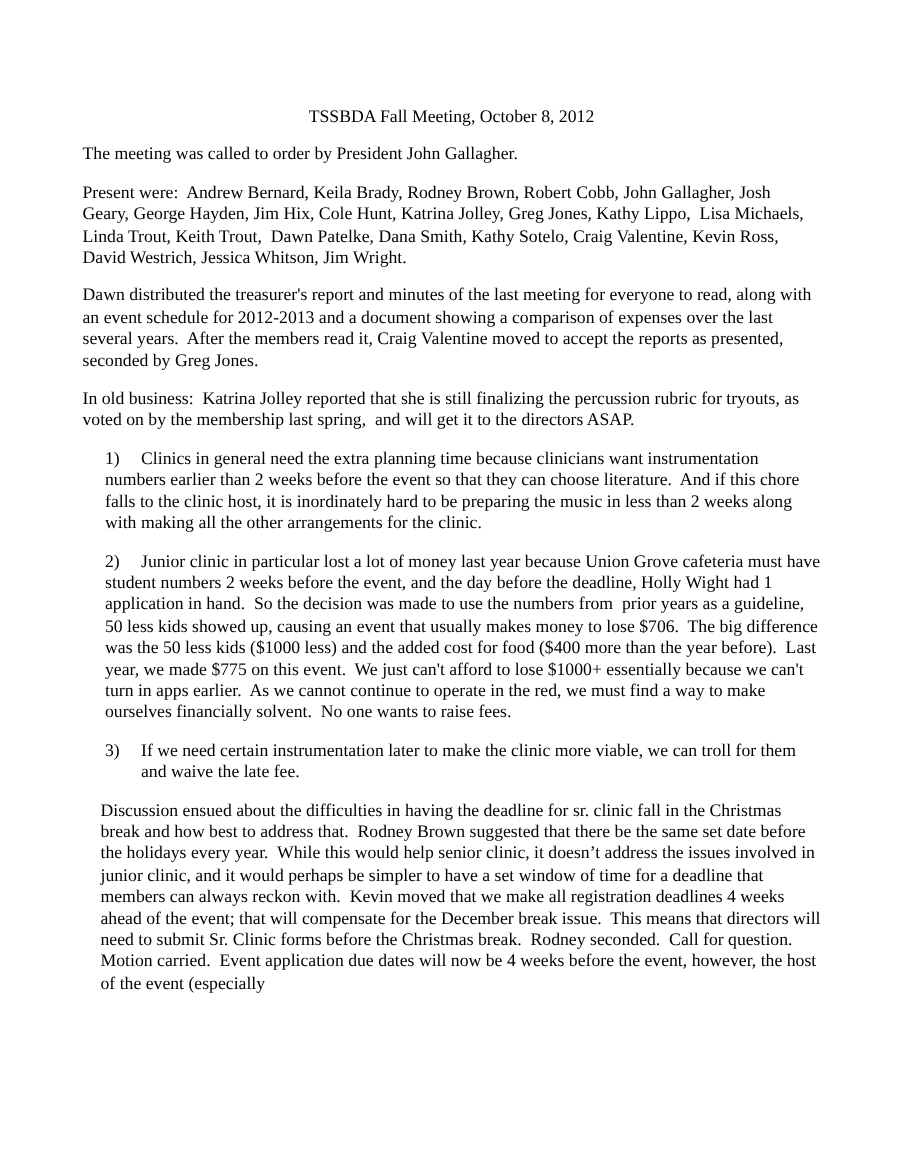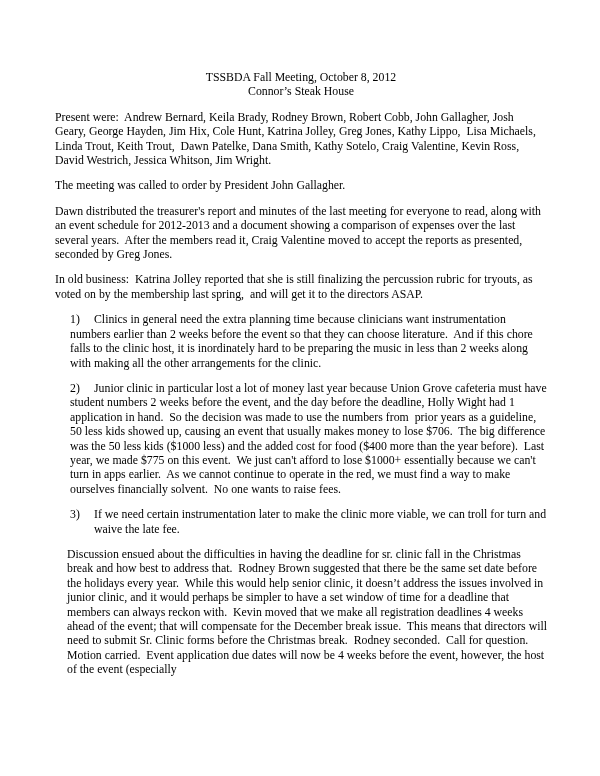--- a/index.html
+++ b/index.html
@@ -24,35 +24,34 @@
   .list-item.hanging { padding-left: 24px; text-indent: -24px; }
   .list-item.hanging .num { text-indent: 0; }
 </style>
 </head>
 <body>
 
 <div class="page">
 
   <div class="title-block">
     <div>TSSBDA Fall Meeting, October 8, 2012</div>
-    <div>Connor’s Steak House</div>
   </div>
 
+  <p class="para">The meeting was called to order by President John Gallagher.</p>
+
   <p class="para">Present were:  Andrew Bernard, Keila Brady, Rodney Brown, Robert Cobb, John Gallagher, Josh Geary, George Hayden, Jim Hix, Cole Hunt, Katrina Jolley, Greg Jones, Kathy Lippo,  Lisa Michaels, Linda Trout, Keith Trout,  Dawn Patelke, Dana Smith, Kathy Sotelo, Craig Valentine, Kevin Ross, David Westrich, Jessica Whitson, Jim Wright.</p>
-
-  <p class="para">The meeting was called to order by President John Gallagher.</p>
 
   <p class="para">Dawn distributed the treasurer's report and minutes of the last meeting for everyone to read, along with an event schedule for 2012-2013 and a document showing a comparison of expenses over the last several years.  After the members read it, Craig Valentine moved to accept the reports as presented, seconded by Greg Jones.</p>
 
   <p class="para">In old business:  Katrina Jolley reported that she is still finalizing the percussion rubric for tryouts, as voted on by the membership last spring,  and will get it to the directors ASAP.</p>
 
 
   <div>
     <div class="list-item"><span class="num">1)</span><span>Clinics in general need the extra planning time because clinicians want instrumentation numbers earlier than 2 weeks before the event so that they can choose literature.  And if this chore falls to the clinic host, it is inordinately hard to be preparing the music in less than 2 weeks along with making all the other arrangements for the clinic.</span></div>
 
     <div class="list-item"><span class="num">2)</span><span>Junior clinic in particular lost a lot of money last year because Union Grove cafeteria must have student numbers 2 weeks before the event, and the day before the deadline, Holly Wight had 1 application in hand.  So the decision was made to use the numbers from  prior years as a guideline, 50 less kids showed up, causing an event that usually makes money to lose $706.  The big difference was the 50 less kids ($1000 less) and the added cost for food ($400 more than the year before).  Last year, we made $775 on this event.  We just can't afford to lose $1000+ essentially because we can't turn in apps earlier.  As we cannot continue to operate in the red, we must find a way to make ourselves financially solvent.  No one wants to raise fees.</span></div>
 
-    <div class="list-item hanging"><span class="num">3)</span><span>If we need certain instrumentation later to make the clinic more viable, we can troll for turn and waive the late fee.</span></div>
+    <div class="list-item hanging"><span class="num">3)</span><span>If we need certain instrumentation later to make the clinic more viable, we can troll for them and waive the late fee.</span></div>
   </div>
 
   <p class="para">Discussion ensued about the difficulties in having the deadline for sr. clinic fall in the Christmas break and how best to address that.  Rodney Brown suggested that there be the same set date before the holidays every year.  While this would help senior clinic, it doesn’t address the issues involved in junior clinic, and it would perhaps be simpler to have a set window of time for a deadline that members can always reckon with.  Kevin moved that we make all registration deadlines 4 weeks ahead of the event; that will compensate for the December break issue.  This means that directors will need to submit Sr. Clinic forms before the Christmas break.  Rodney seconded.  Call for question.  Motion carried.  Event application due dates will now be 4 weeks before the event, however, the host of the event (especially</p>
 
 </div>
 
 </body></html>

